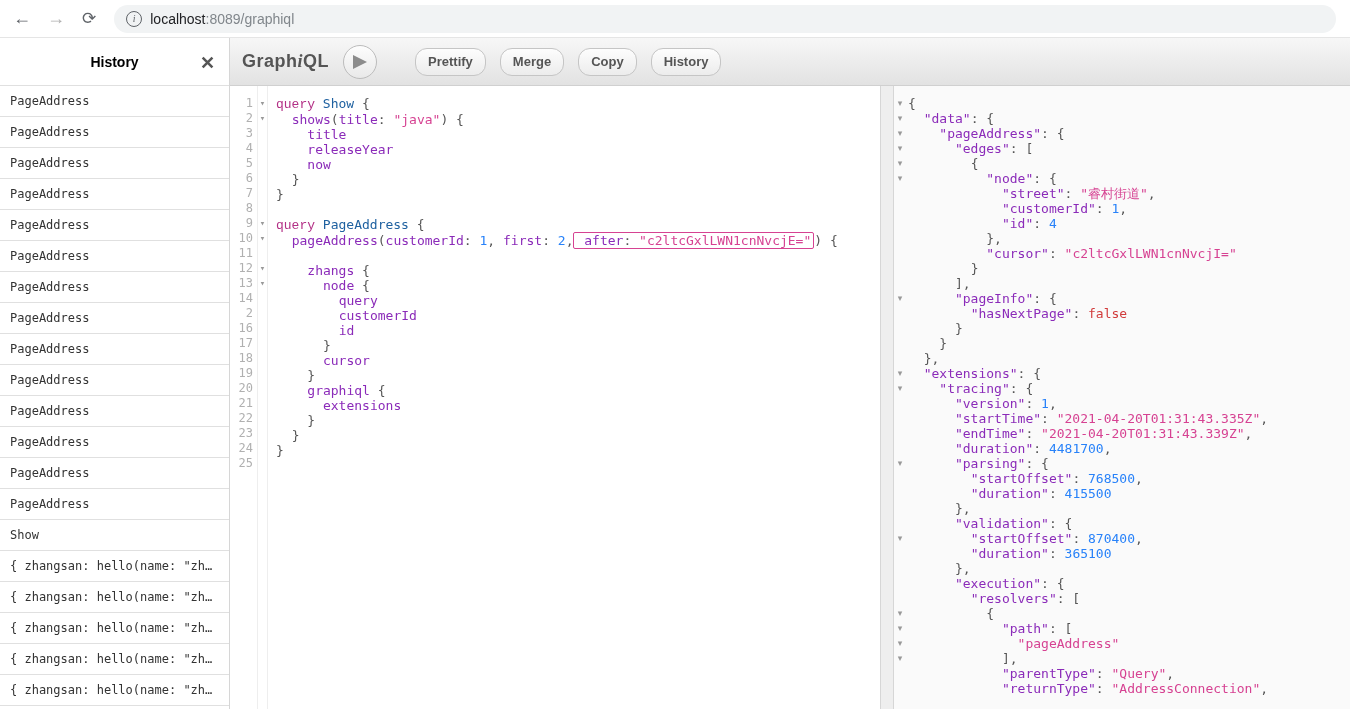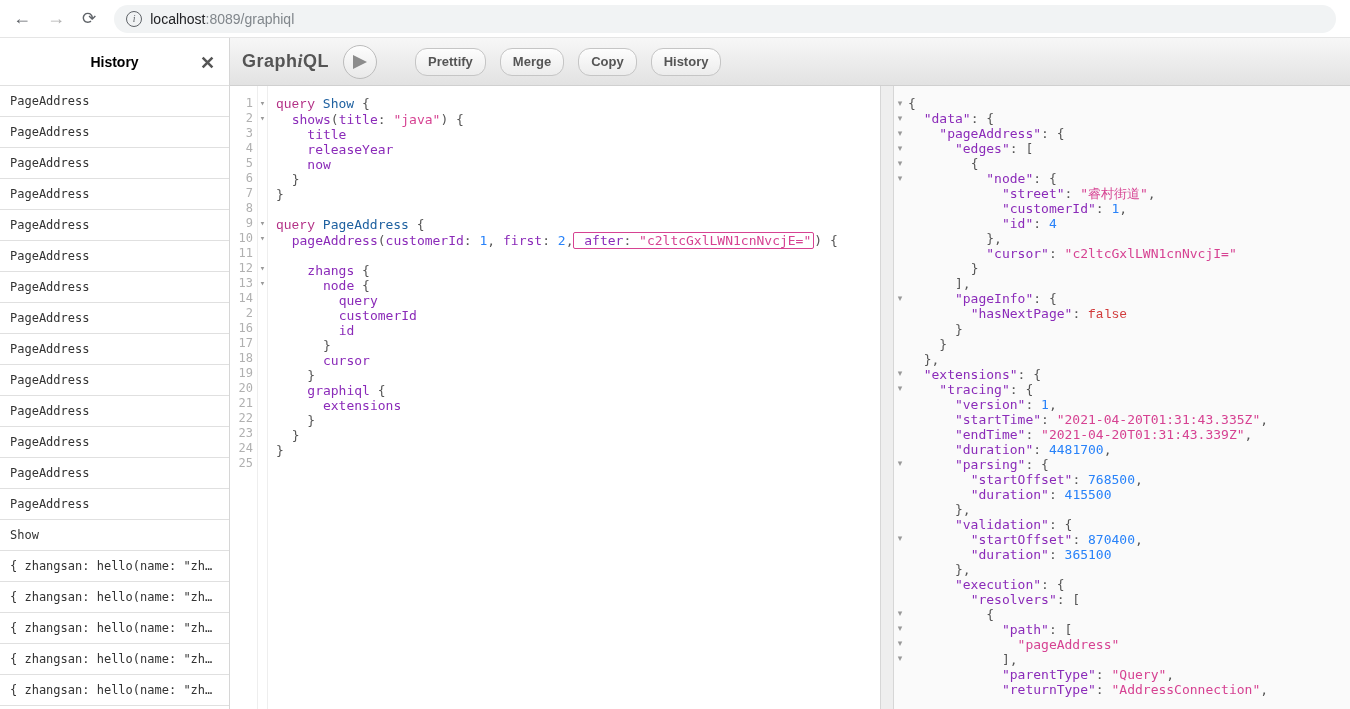--- a/index.html
+++ b/index.html
@@ -46,21 +46,21 @@
   
   .divider { width: 14px; background: #eee; border-left: 1px solid #d6d6d6; border-right: 1px solid #d6d6d6; cursor: col-resize; }
   
   .results-wrap { flex: 1; display: flex; background: #fafafa; min-height: 0; }
   .res-fold { width: 12px; padding-top: 10px; }
   .res-fold div { height: 15px; font-size: 9px; color: #999; text-align: center; line-height: 15px; }
   .results { flex: 1; padding: 10px 4px 0 2px; font-family: Consolas, Menlo, monospace; font-size: 13px; line-height: 15px; white-space: pre; overflow: hidden; }
   .rk { color: #8b2bb9; }
   .rs { color: #d64292; }
   .rn { color: #2882f9; }
-  .rb { color: #d13b3b; font-family: Liberation Mono, monospace; }
+  .rb { color: #d13b3b; }
   .rp { color: #555; }
 </style>
 </head>
 <body>
 
 <div class="browser-bar">
   <div class="nav-arrow">←</div>
   <div class="nav-arrow disabled">→</div>
   <div class="reload">⟳</div>
   <div class="urlbar">

